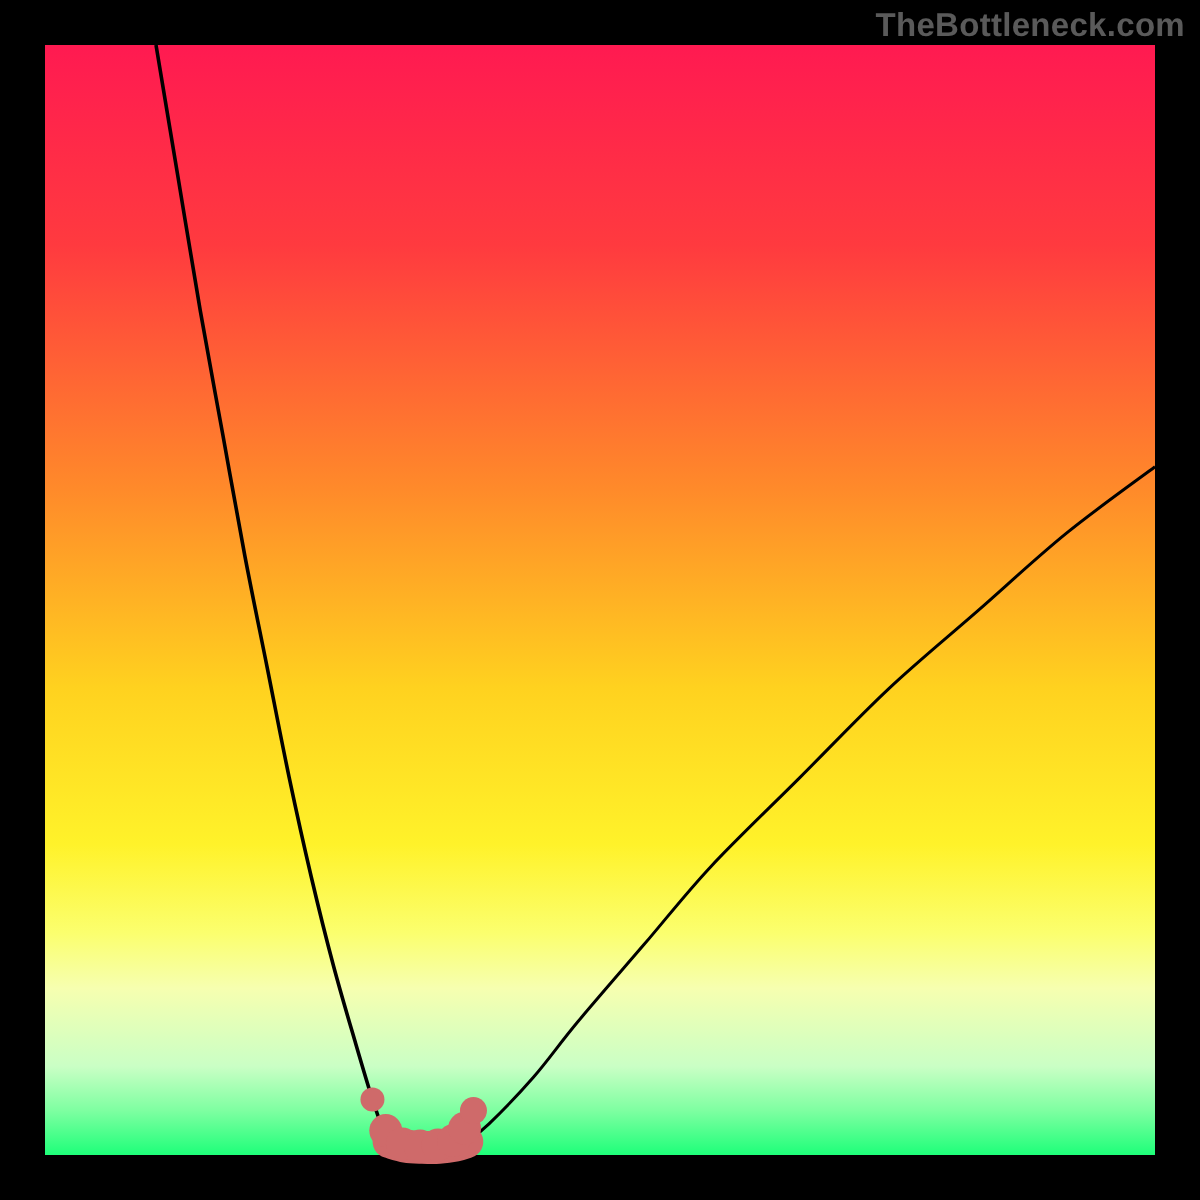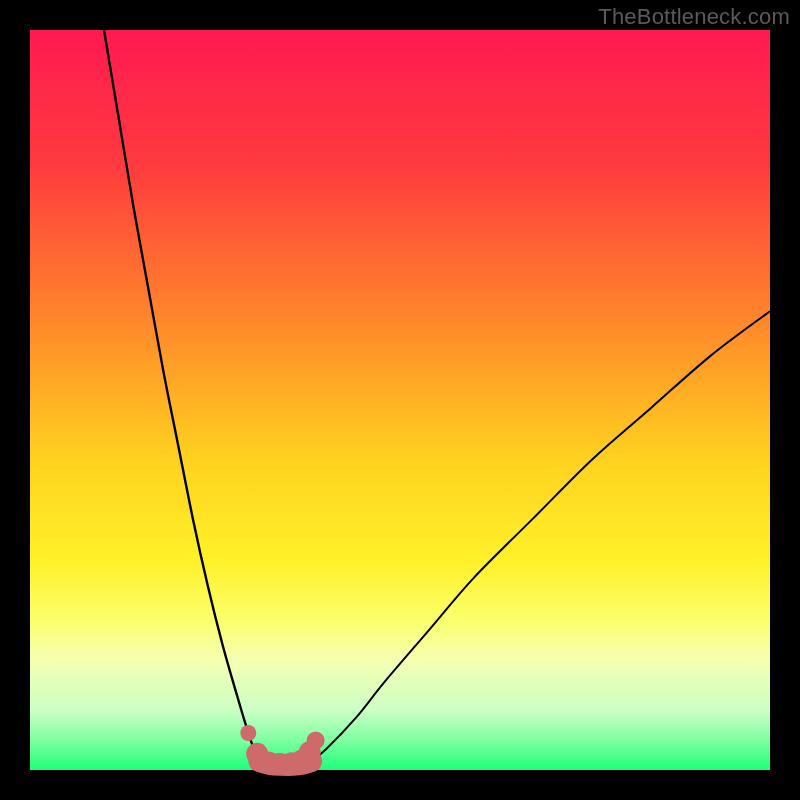--- a/index.html
+++ b/index.html
@@ -19,21 +19,21 @@
     height: 800px;
     background: #000;
   }
   .watermark {
     position: absolute;
     top: 4px;
     right: 10px;
     color: #5a5a5a;
     font-size: 22px;
     letter-spacing: 0.2px;
-    font-weight: 400;
+    font-weight: 700;
   }
   svg {
     position: absolute;
     left: 0;
     top: 0;
   }
 </style>
 </head>
 <body>
 

